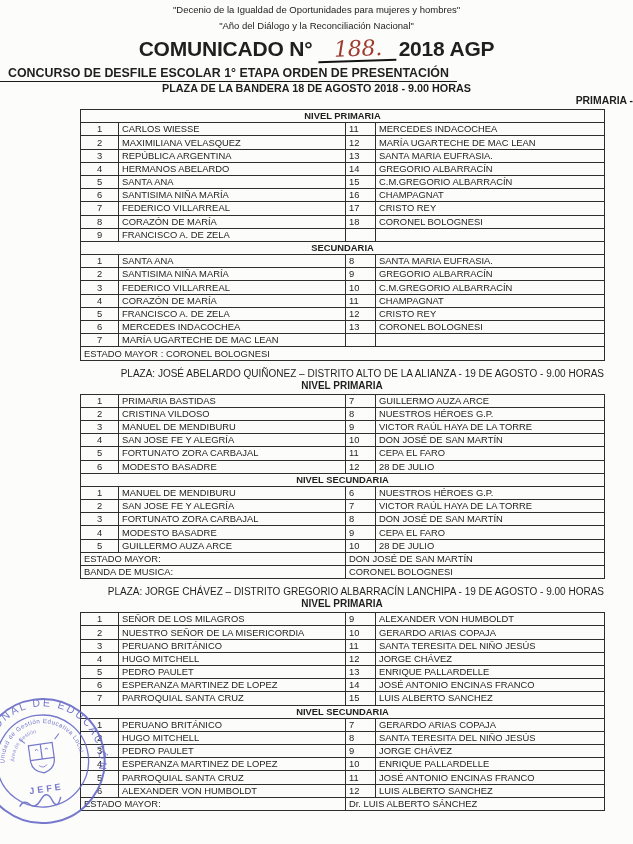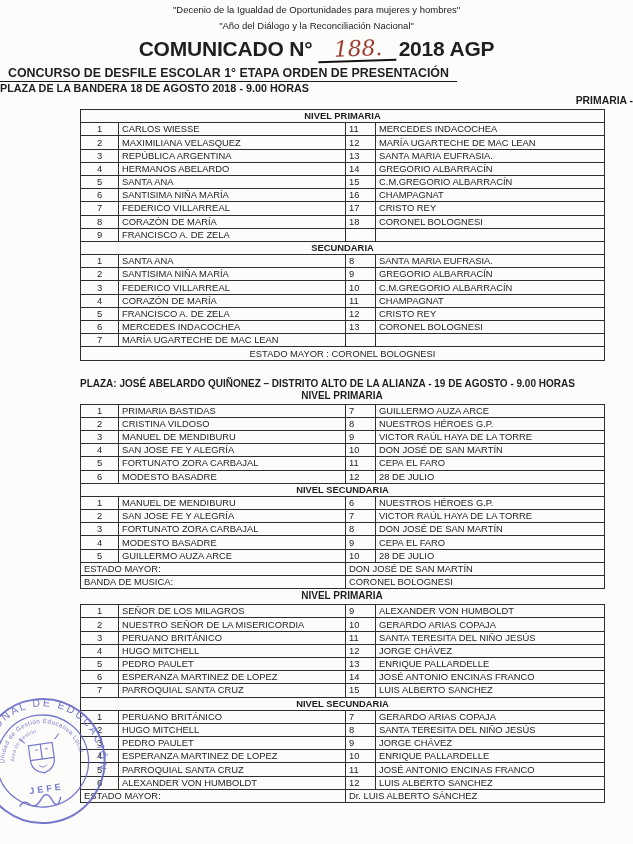--- a/index.html
+++ b/index.html
@@ -12,33 +12,33 @@
   .quote.first{padding-top:4px;}
   .quote.second{padding-top:5px;}
   .main-title{text-align:center;font-size:21px;font-weight:bold;margin-top:6px;letter-spacing:-0.2px;white-space:nowrap;}
   .hand-num{
     display:inline-block;font-family:"DejaVu Serif",serif;font-style:italic;
     color:#9e3a2e;border-bottom:2.5px solid #141414;padding:0 14px 0 16px;margin:0 2px 0 6px;
     font-size:22px;font-weight:normal;transform:rotate(-2deg);line-height:1;
   }
   .subtitle{font-size:12.4px;font-weight:bold;margin-top:4px;white-space:nowrap;}
   .subtitle span{border-bottom:1.6px solid #1a1a1a;padding:0 8px 1px 8px;}
-  .venue{text-align:left;font-size:10.8px;font-weight:bold;margin-top:2px;}
+  .venue{text-align:center;font-size:10.8px;font-weight:bold;margin-top:2px;}
   .level{text-align:right;font-size:10.4px;font-weight:bold;margin-top:1px;}
-  .plaza-title{width:524px;margin:17px 0 0 80px;text-align:left;font-size:10px;font-weight:bold;white-space:nowrap;}
+  .plaza-title{width:524px;margin:7px 0 0 80px;text-align:right;font-size:10px;font-weight:normal;white-space:nowrap;}
   .nivel-line{width:524px;margin:1px 0 1px 80px;text-align:center;font-size:10px;font-weight:bold;}
   table.roster{border-collapse:collapse;table-layout:fixed;width:524px;margin:3px 0 0 80px;}
   table.roster td{
     border:1px solid #2e2e2e;height:12.2px;padding:0 3px;font-size:9.4px;
     line-height:1.05;overflow:hidden;white-space:nowrap;vertical-align:middle;
   }
   td.num{text-align:center;padding:0 1px;}
   td.num2{padding-right:2px;}
   td.head{text-align:center;font-weight:bold;font-size:10px;}
-  td.full{white-space:pre;text-align:center;}
+  td.full{white-space:pre;}
   td.splitlabel{white-space:pre;}
   .stamp{position:absolute;left:-32px;top:686px;pointer-events:none;}
 </style>
 </head>
 <body>
 
 <div class="page">
 
   <div class="quote first">"Decenio de la Igualdad de Oportunidades para mujeres y hombres"</div>
   <div class="quote second">"Año del Diálogo y la Reconciliación Nacional"</div>
@@ -253,20 +253,21 @@
               <td class="splitvalue" colspan="2">DON JOSÉ DE SAN MARTÍN</td>
             </tr>
             <tr>
               <td class="splitlabel" colspan="2">BANDA DE MUSICA:</td>
               <td class="splitvalue" colspan="2">CORONEL BOLOGNESI</td>
             </tr>
           </tbody>
         </table>
       </div>
       <div class="section">
+        <div class="plaza-title">PLAZA: JORGE CHÁVEZ – DISTRITO GREGORIO ALBARRACÍN LANCHIPA - 19 DE AGOSTO  - 9.00 HORAS</div>
         <div class="nivel-line">NIVEL PRIMARIA</div>
         <table class="roster">
           <colgroup>
             <col style="width: 38px;">
             <col style="width: 227px;">
             <col style="width: 30px;">
             <col style="width: 229px;">
           </colgroup>
           <tbody>
             <tr>

